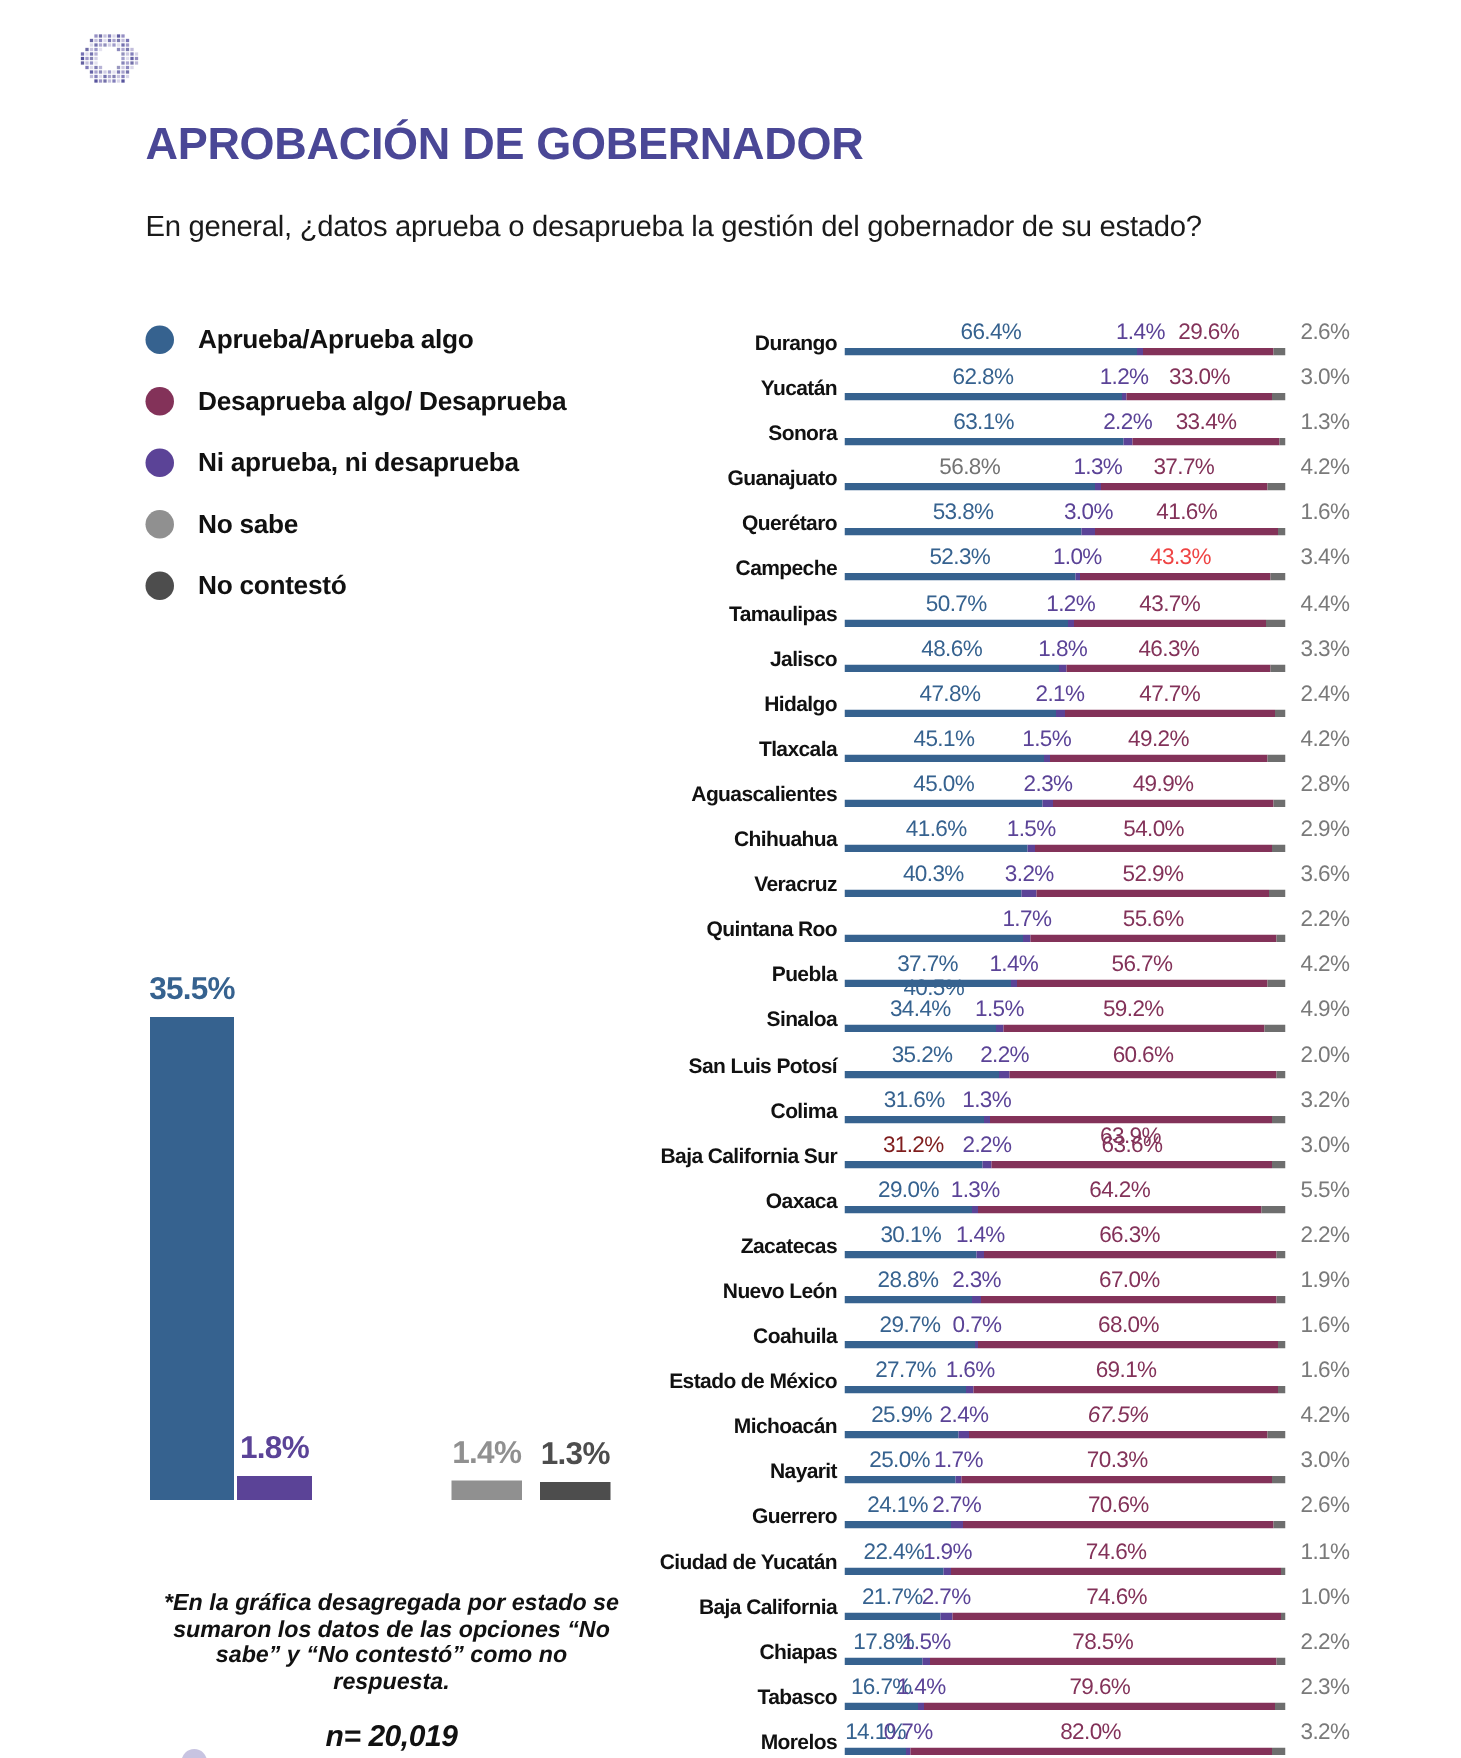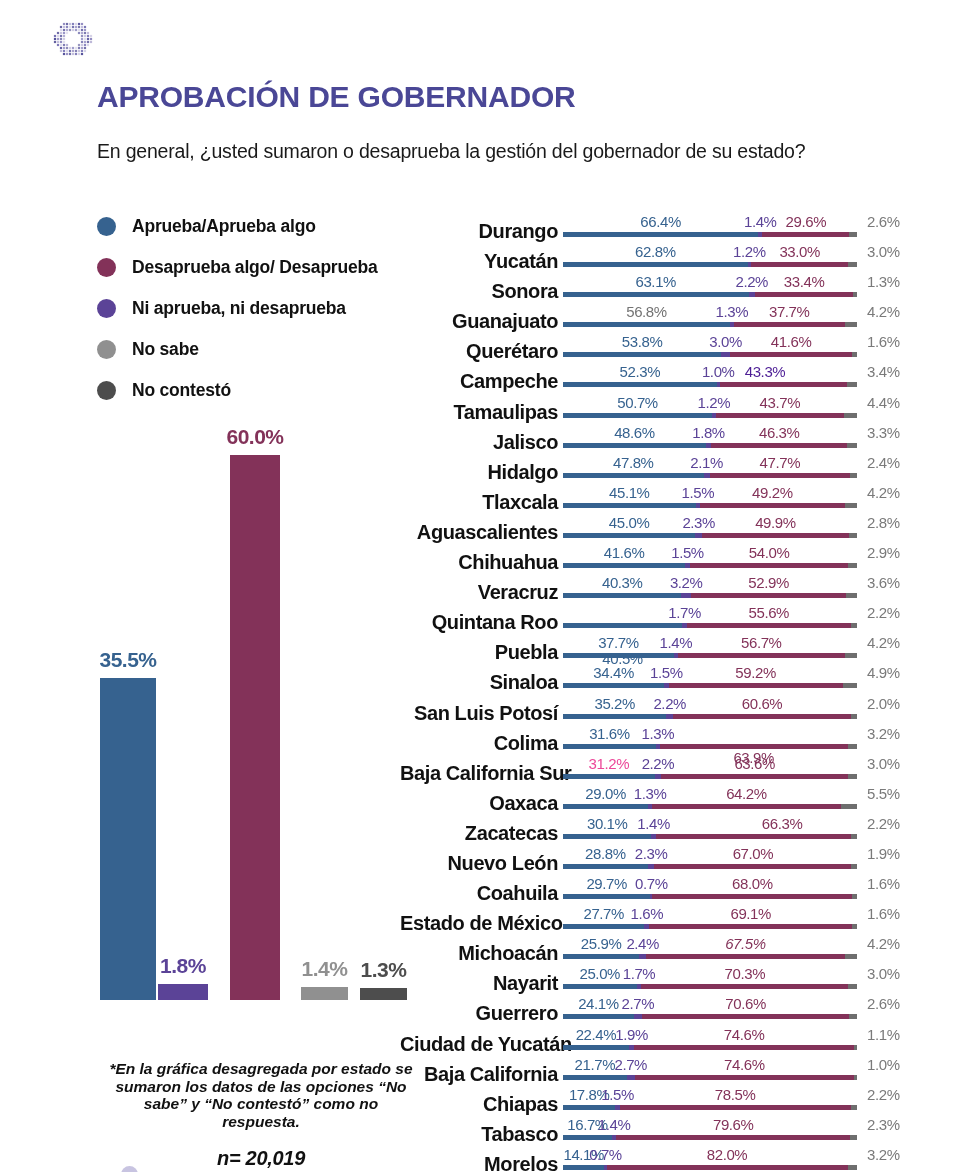--- a/index.html
+++ b/index.html
@@ -140,21 +140,21 @@
   }
   .srow {
     position: relative;
     height: 30.1px;
   }
   .sname {
     position: absolute;
     left: 0; top: 9px;
     width: 158px;
     text-align: right;
-    font-size: 20px;
+    font-size: 14px;
     font-weight: bold;
     color: #111111;
     letter-spacing: -0.4px;
     white-space: nowrap;
   }
   .track {
     position: absolute;
     left: 163px; top: 21px;
     width: 294px;
     height: 5px;
@@ -280,21 +280,21 @@
           <rect x="16.90" y="36.90" width="2.2" height="2.2" fill="#5d5a9c" opacity="0.86"></rect>
           <rect x="19.90" y="36.90" width="2.2" height="2.2" fill="#b9b4d6" opacity="0.85"></rect>
           <rect x="22.90" y="36.90" width="2.2" height="2.2" fill="#6f6ab0" opacity="0.86"></rect>
           <rect x="25.90" y="36.90" width="2.2" height="2.2" fill="#d4d1e6" opacity="0.89"></rect>
           <rect x="28.90" y="36.90" width="2.2" height="2.2" fill="#4a4796" opacity="0.93"></rect>
         </g>
     </svg>
   </div>
 
   <div id="title">APROBACIÓN DE GOBERNADOR</div>
-  <div id="question">En general, ¿usted sumaron o desaprueba la gestión del gobernador de su estado?</div>
+  <div id="question">En general, ¿datos aprueba o desaprueba la gestión del gobernador de su estado?</div>
 
   <div id="legend">
       <div class="legend-row">
         <span class="legend-dot" style="background: rgb(54, 98, 143);"></span>
         <span class="legend-label">Aprueba/Aprueba algo</span>
       </div>
       <div class="legend-row">
         <span class="legend-dot" style="background: rgb(131, 50, 89);"></span>
         <span class="legend-label">Desaprueba algo/ Desaprueba</span>
       </div>
@@ -313,24 +313,20 @@
     </div>
 
   <div id="summary-chart">
       <div class="col-wrap" style="left: 8px; width: 56px; height: 600px;">
         <div class="col-bar" style="height: 322.317px; background: rgb(54, 98, 143);"></div>
         <div class="col-label" style="bottom: 328.317px; color: rgb(54, 98, 143);">35.5%</div>
       </div>
       <div class="col-wrap" style="left: 66px; width: 50px; height: 600px;">
         <div class="col-bar" style="height: 16.3429px; background: rgb(91, 67, 151);"></div>
         <div class="col-label" style="bottom: 22.3429px; color: rgb(91, 67, 151);">1.8%</div>
-      </div>
-      <div class="col-wrap" style="left: 138px; width: 50px; height: 600px;">
-        <div class="col-bar" style="height: 544.762px; background: rgb(131, 50, 89);"></div>
-        <div class="col-label" style="bottom: 550.762px; color: rgb(131, 50, 89);">60.0%</div>
       </div>
       <div class="col-wrap" style="left: 209px; width: 47px; height: 600px;">
         <div class="col-bar" style="height: 12.7111px; background: rgb(144, 144, 144);"></div>
         <div class="col-label" style="bottom: 18.7111px; color: rgb(144, 144, 144);">1.4%</div>
       </div>
       <div class="col-wrap" style="left: 268px; width: 47px; height: 600px;">
         <div class="col-bar" style="height: 11.8032px; background: rgb(77, 77, 77);"></div>
         <div class="col-label" style="bottom: 17.8032px; color: rgb(77, 77, 77);">1.3%</div>
       </div>
     </div>
@@ -378,21 +374,21 @@
         <div class="sval" style="left: 242.086px; color: rgb(54, 98, 143);">53.8%</div>
         <div class="sval" style="left: 325.582px; color: rgb(91, 67, 151);">3.0%</div>
         <div class="sval" style="left: 391.144px; color: rgb(131, 50, 89);">41.6%</div>
         <div class="sval-nr">1.6%</div>
       </div>
       <div class="srow">
         <div class="sname">Campeche</div>
         <div class="track"><span class="seg" style="width: 153.762px; background: rgb(54, 98, 143);"></span><span class="seg" style="width: 2.94px; background: rgb(91, 67, 151);"></span><span class="seg" style="width: 127.302px; background: rgb(131, 50, 89);"></span><span class="seg" style="width: 9.996px; background: rgb(110, 110, 110);"></span></div>
         <div class="sval" style="left: 239.881px; color: rgb(54, 98, 143);">52.3%</div>
         <div class="sval" style="left: 318.232px; color: rgb(91, 67, 151);">1.0%</div>
-        <div class="sval" style="left: 365px; color: #4c1d95;">43.3%</div>
+        <div class="sval" style="left: 387px; color: #ef4444;">43.3%</div>
         <div class="sval-nr">3.4%</div>
       </div>
       <div class="srow">
         <div class="sname">Tamaulipas</div>
         <div class="track"><span class="seg" style="width: 149.058px; background: rgb(54, 98, 143);"></span><span class="seg" style="width: 3.528px; background: rgb(91, 67, 151);"></span><span class="seg" style="width: 128.478px; background: rgb(131, 50, 89);"></span><span class="seg" style="width: 12.936px; background: rgb(110, 110, 110);"></span></div>
         <div class="sval" style="left: 237.529px; color: rgb(54, 98, 143);">50.7%</div>
         <div class="sval" style="left: 313.822px; color: rgb(91, 67, 151);">1.2%</div>
         <div class="sval" style="left: 379.825px; color: rgb(131, 50, 89);">43.7%</div>
         <div class="sval-nr">4.4%</div>
       </div>
@@ -480,39 +476,39 @@
         <div class="sname">Colima</div>
         <div class="track"><span class="seg" style="width: 92.904px; background: rgb(54, 98, 143);"></span><span class="seg" style="width: 3.822px; background: rgb(91, 67, 151);"></span><span class="seg" style="width: 187.866px; background: rgb(131, 50, 89);"></span><span class="seg" style="width: 9.408px; background: rgb(110, 110, 110);"></span></div>
         <div class="sval" style="left: 209.452px; color: rgb(54, 98, 143);">31.6%</div>
         <div class="sval" style="left: 257.815px; color: rgb(91, 67, 151);">1.3%</div>
         <div class="sval" style="left: 353.659px; color: rgb(131, 50, 89); margin-top: 24px;">63.9%</div>
         <div class="sval-nr">3.2%</div>
       </div>
       <div class="srow">
         <div class="sname">Baja California Sur</div>
         <div class="track"><span class="seg" style="width: 91.728px; background: rgb(54, 98, 143);"></span><span class="seg" style="width: 6.468px; background: rgb(91, 67, 151);"></span><span class="seg" style="width: 186.984px; background: rgb(131, 50, 89);"></span><span class="seg" style="width: 8.82px; background: rgb(110, 110, 110);"></span></div>
-        <div class="sval" style="left: 208.864px; color: #ec4899;">31.2%</div>
+        <div class="sval" style="left: 208.864px; color: #7f1d1d;">31.2%</div>
         <div class="sval" style="left: 257.962px; color: rgb(91, 67, 151);">2.2%</div>
         <div class="sval" style="left: 354.688px; color: rgb(131, 50, 89);">63.6%</div>
         <div class="sval-nr">3.0%</div>
       </div>
       <div class="srow">
         <div class="sname">Oaxaca</div>
         <div class="track"><span class="seg" style="width: 85.26px; background: rgb(54, 98, 143);"></span><span class="seg" style="width: 3.822px; background: rgb(91, 67, 151);"></span><span class="seg" style="width: 188.748px; background: rgb(131, 50, 89);"></span><span class="seg" style="width: 16.17px; background: rgb(110, 110, 110);"></span></div>
         <div class="sval" style="left: 205.63px; color: rgb(54, 98, 143);">29.0%</div>
         <div class="sval" style="left: 250.171px; color: rgb(91, 67, 151);">1.3%</div>
         <div class="sval" style="left: 346.456px; color: rgb(131, 50, 89);">64.2%</div>
         <div class="sval-nr">5.5%</div>
       </div>
       <div class="srow">
         <div class="sname">Zacatecas</div>
         <div class="track"><span class="seg" style="width: 88.494px; background: rgb(54, 98, 143);"></span><span class="seg" style="width: 4.116px; background: rgb(91, 67, 151);"></span><span class="seg" style="width: 194.922px; background: rgb(131, 50, 89);"></span><span class="seg" style="width: 6.468px; background: rgb(110, 110, 110);"></span></div>
         <div class="sval" style="left: 207.247px; color: rgb(54, 98, 143);">30.1%</div>
         <div class="sval" style="left: 253.552px; color: rgb(91, 67, 151);">1.4%</div>
-        <div class="sval" style="left: 353.071px; color: rgb(131, 50, 89); margin-left: 29px;">66.3%</div>
+        <div class="sval" style="left: 353.071px; color: rgb(131, 50, 89);">66.3%</div>
         <div class="sval-nr">2.2%</div>
       </div>
       <div class="srow">
         <div class="sname">Nuevo León</div>
         <div class="track"><span class="seg" style="width: 84.672px; background: rgb(54, 98, 143);"></span><span class="seg" style="width: 6.762px; background: rgb(91, 67, 151);"></span><span class="seg" style="width: 196.98px; background: rgb(131, 50, 89);"></span><span class="seg" style="width: 5.586px; background: rgb(110, 110, 110);"></span></div>
         <div class="sval" style="left: 205.336px; color: rgb(54, 98, 143);">28.8%</div>
         <div class="sval" style="left: 251.053px; color: rgb(91, 67, 151);">2.3%</div>
         <div class="sval" style="left: 352.924px; color: rgb(131, 50, 89);">67.0%</div>
         <div class="sval-nr">1.9%</div>
       </div>

